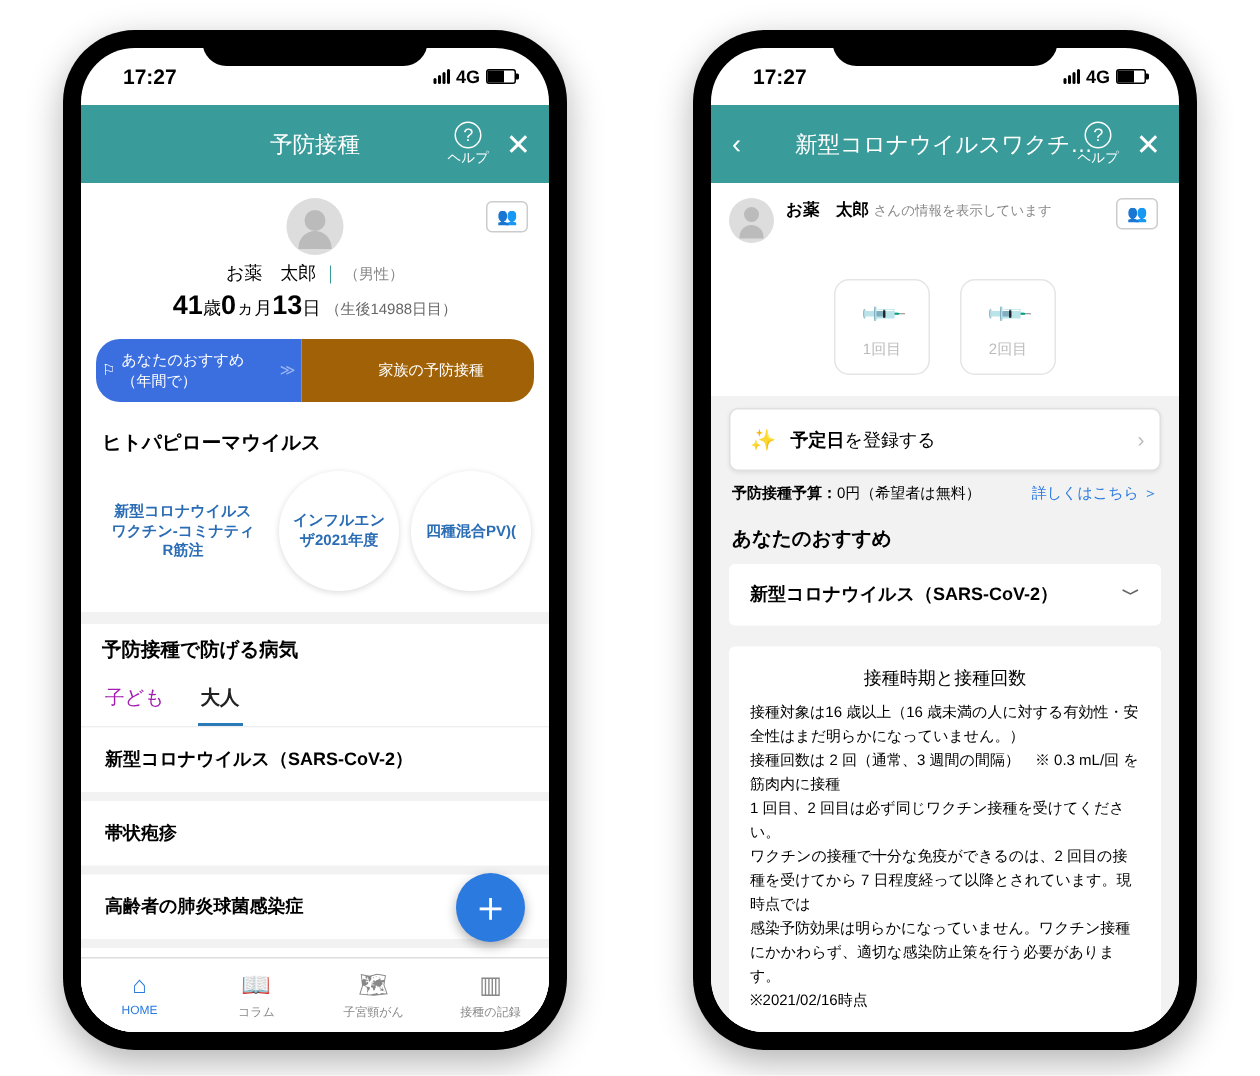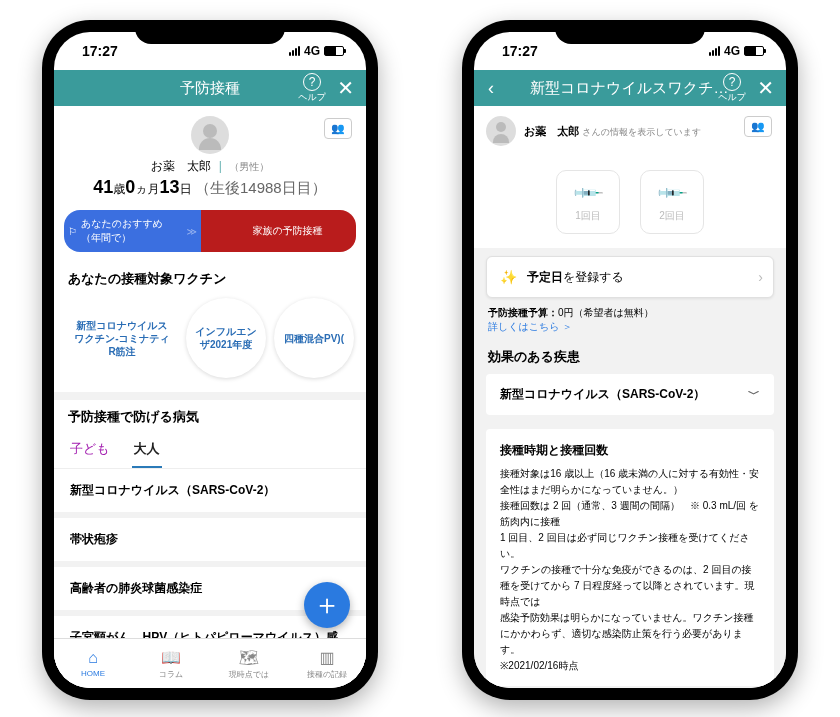--- a/index.html
+++ b/index.html
@@ -37,21 +37,21 @@
   .signal span { width: 2px; background: #000; border-radius: 1px; }
   .signal span:nth-child(1){height:4px}.signal span:nth-child(2){height:6px}
   .signal span:nth-child(3){height:8px}.signal span:nth-child(4){height:10px}
   .battery { width: 20px; height: 10px; border: 1px solid #000; border-radius: 2px; position: relative; }
   .battery::after { content:""; position:absolute; right:-3px; top:2px; width:2px; height:4px; background:#000; border-radius:0 1px 1px 0;}
   .battery i { display:block; width:60%; height:100%; background:#000; }
 
   .header {
     background: #3a9b9b; color: #fff;
     display: flex; align-items: center; justify-content: center;
-    height: 36px; position: relative; font-size: 15px;
+    height: 52px; position: relative; font-size: 15px;
   }
   .header .title { max-width: 200px; overflow: hidden; white-space: nowrap; text-overflow: ellipsis; }
   .header .back { position:absolute; left:14px; font-size:18px; }
   .header .help { position:absolute; right:40px; text-align:center; font-size:9px; }
   .header .help .q { width:18px; height:18px; border:1.5px solid #fff; border-radius:50%; display:flex;align-items:center;justify-content:center;font-size:12px;margin:0 auto;}
   .header .close { position:absolute; right:12px; font-size:20px; }
 
   .content { flex:1; overflow:hidden; background:#f2f2f2; position:relative; }
 
   
@@ -60,27 +60,27 @@
   .avatar::before { content:""; position:absolute; top:8px; left:50%; transform:translateX(-50%);
     width:14px; height:14px; border-radius:50%; background:#bbb;}
   .avatar::after { content:""; position:absolute; bottom:4px; left:50%; transform:translateX(-50%);
     width:22px; height:12px; border-radius:12px 12px 0 0; background:#bbb;}
   .switch-user { position:absolute; right:14px; top:12px; border:1px solid #ccc; border-radius:4px;
     padding:3px 6px; font-size:11px; color:#666; }
   .name-line { font-size:12px; margin-top:4px;}
   .name-line .g { color:#888; font-size:10px;}
   .age-line { font-size:12px; margin-top:2px; }
   .age-line .big { font-size:18px; font-weight:600; }
-  .age-line .sub { font-size:15px; color:#666; }
+  .age-line .sub { font-size:10px; color:#666; }
 
   .pill-row { display:flex; gap:0; background:#fff; padding:6px 10px 10px; }
   .pill { flex:1; background:#3b6fe0; color:#fff; font-size:10px; padding:7px 4px;
     display:flex; align-items:center; justify-content:center; gap:4px;}
   .pill.left { border-radius:16px 0 0 16px; }
-  .pill.right { background:#b91c1c; border-radius:0 16px 16px 0;padding-left:22px; }
+  .pill.right { background:#a16207; border-radius:0 16px 16px 0;padding-left:22px; }
   .sep { color:#9ab5f0; }
 
   .sec-title { font-size:13px; font-weight:700; padding:8px 14px 6px; background:#fff;}
   .vaccine-scroll { display:flex; gap:8px; padding:4px 12px 14px; background:#fff; overflow:hidden; }
   .chip { min-width:80px; height:80px; border-radius:50%; background:#fff; box-shadow:0 1px 4px rgba(0,0,0,.15);
     display:flex; align-items:center; justify-content:center; text-align:center;
     font-size:10px; line-height:1.3; padding:6px; color:#2a6db5; font-weight:600;}
   .chip.first { color:#2a6db5; border-radius:10px; min-width:90px; height:80px; box-shadow:none; font-size:10px;}
 
   .tabs { display:flex; gap:20px; padding:0 14px; background:#fff; border-bottom:1px solid #eee;}
@@ -95,21 +95,21 @@
     justify-content:center; font-size:28px; box-shadow:0 3px 8px rgba(0,0,0,.3);}
 
   .bottom-nav { position:absolute; bottom:0; left:0; right:0; height:50px; background:#fff;
     border-top:1px solid #ddd; display:flex; }
   .nav-item { flex:1; display:flex; flex-direction:column; align-items:center; justify-content:center;
     font-size:8px; color:#888; gap:2px;}
   .nav-item.active { color:#2a7ae0; }
   .nav-icon { font-size:16px; }
 
   
-  .p2-profile { background:#fff; padding:10px 12px; display:flex; align-items:center; gap:8px; position:relative;}
+  .p2-profile { background:#fff; padding:10px 12px; display:flex; align-items:flex-start; gap:8px; position:relative;}
   .p2-profile .avatar { width:30px; height:30px; margin:0;}
   .p2-profile .avatar::before { top:6px; width:10px; height:10px;}
   .p2-profile .avatar::after { bottom:3px; width:16px; height:9px;}
   .p2-name { font-size:11px; }
   .p2-name .sub { color:#888; font-size:9px;}
   .p2-profile .switch-user { top:10px; }
 
   .dose-row { display:flex; justify-content:center; gap:20px; background:#fff; padding:14px 0; }
   .dose { width:64px; height:64px; border:1px solid #e5e5e5; border-radius:10px;
     display:flex; flex-direction:column; align-items:center; justify-content:center;
@@ -117,30 +117,30 @@
   .syringe { font-size:20px; color:#ddd; transform:rotate(45deg);}
 
   .register-card { margin:8px 12px 0; background:#fff; border:1px solid #e0e0e0; border-radius:6px;
     padding:10px 12px; display:flex; align-items:center; gap:8px; font-size:12px;
     box-shadow:0 1px 3px rgba(0,0,0,.08); position:relative;}
   .register-card .bold { font-weight:700; }
   .register-card .chev { position:absolute; right:10px; color:#bbb; font-size:14px;}
   .sparkle { width:20px; height:20px; display:flex; align-items:center; justify-content:center;
     font-size:14px;}
 
-  .budget-row { display:flex; justify-content:space-between; padding:8px 14px 4px; font-size:10px;flex-direction:column;}
+  .budget-row { display:flex; justify-content:space-between; padding:8px 14px 4px; font-size:10px;}
   .budget-row .link { color:#2a7ae0; }
 
   .sec-title2 { font-size:13px; font-weight:700; padding:10px 14px 8px;}
   .disease-item { margin:0 12px; background:#fff; border-radius:4px; padding:12px 14px;
     font-size:12px; font-weight:600; display:flex; justify-content:space-between; align-items:center;}
   .chev-down { color:#666; font-size:12px;}
 
   .detail-card { margin:14px 12px 0; background:#fff; border-radius:4px; padding:12px 14px; font-size:10px; line-height:1.6;}
-  .detail-card h4 { font-size:12px; font-weight:700; margin-bottom:6px;}
+  .detail-card h4 { font-size:12px; font-weight:400; margin-bottom:6px;text-align:center;}
   .detail-card h4.m { margin-top:12px;}
 </style>
 </head>
 <body>
 
 <div class="phone">
   <div class="notch"></div>
   <div class="screen">
     <div class="status-bar">
       <span>17:27</span>
@@ -182,21 +182,21 @@
       <div class="pill-row">
         <div class="pill left">
           <span>⚐</span>
           <span>あなたのおすすめ（年間で）</span>
           <span class="sep">≫</span>
         </div>
         <div class="pill right">
           <span>家族の予防接種</span>
         </div>
       </div>
-      <div class="sec-title">あなたの接種対象ワクチン</div>
+      <div class="sec-title">ヒトパピローマウイルス</div>
       <div class="vaccine-scroll">
         <div class="chip first">新型コロナウイルスワクチン-コミナティR筋注</div>
         <div class="chip">インフルエンザ2021年度</div>
         <div class="chip">四種混合PV)(</div>
       </div>
       <div style="height:8px"></div>
       <div class="sec-title">予防接種で防げる病気</div>
       <div class="tabs">
         <div class="tab">子ども</div>
         <div class="tab active">大人</div>
@@ -212,21 +212,21 @@
         <div class="nav-item active">
           <span class="nav-icon">⌂</span>
           <span>HOME</span>
         </div>
         <div class="nav-item">
           <span class="nav-icon">📖</span>
           <span>コラム</span>
         </div>
         <div class="nav-item">
           <span class="nav-icon">🗺</span>
-          <span>現時点では</span>
+          <span>子宮頸がん</span>
         </div>
         <div class="nav-item">
           <span class="nav-icon">▥</span>
           <span>接種の記録</span>
         </div>
       </div>
     </div>
   </div>
 </div>
 
@@ -280,21 +280,21 @@
         <span class="sparkle">✨</span>
         <span><span class="bold">予定日</span><span>を登録する</span></span>
         <span class="chev">›</span>
       </div>
       <div class="budget-row">
         <span>
           <b>予防接種予算：</b><span>0円</span><span>（希望者は無料）</span>
         </span>
         <span class="link">詳しくはこちら ＞</span>
       </div>
-      <div class="sec-title2">効果のある疾患</div>
+      <div class="sec-title2">あなたのおすすめ</div>
       <div class="disease-item">
         <span>新型コロナウイルス（SARS-CoV-2）</span>
         <span class="chev-down">﹀</span>
       </div>
       <div class="detail-card">
         <h4>接種時期と接種回数</h4>
         <div style="white-space:pre-line">接種対象は16 歳以上（16 歳未満の人に対する有効性・安全性はまだ明らかになっていません。）
 接種回数は 2 回（通常、3 週間の間隔）　※ 0.3 mL/回 を筋肉内に接種
 1 回目、2 回目は必ず同じワクチン接種を受けてください。
 ワクチンの接種で十分な免疫ができるのは、2 回目の接種を受けてから 7 日程度経って以降とされています。現時点では

